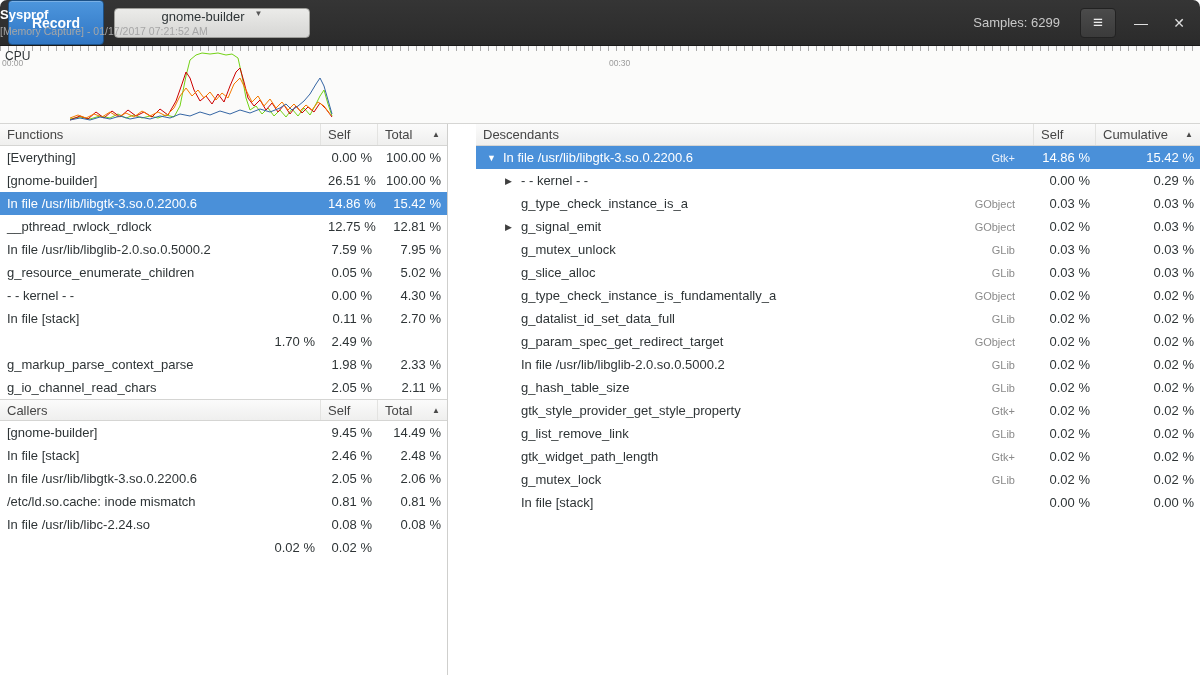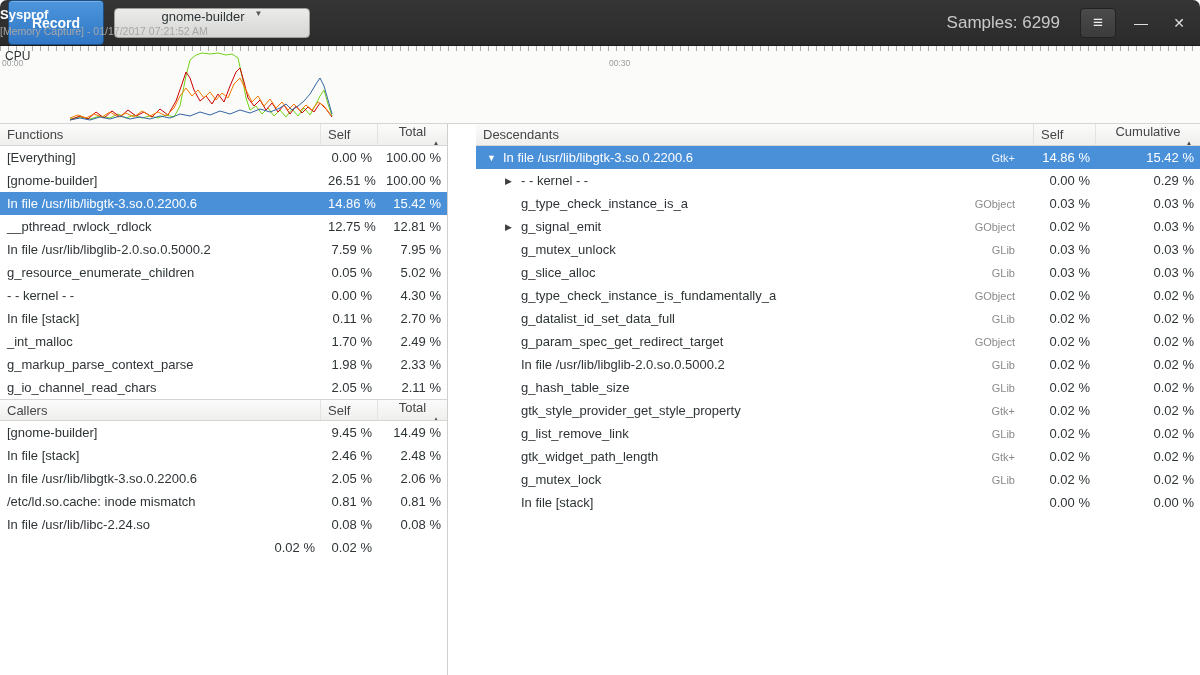--- a/index.html
+++ b/index.html
@@ -15,21 +15,21 @@
     border:1px solid #1c5187; border-radius:4px; color:#fff; font-size:14px; font-weight:bold;
     font-family:inherit; box-shadow:inset 0 1px rgba(255,255,255,.25); }
   .proc-btn { height:30px; width:196px; margin-left:10px; background:linear-gradient(#ebebe9,#d6d6d4);
     border:1px solid #9d9d99; border-radius:4px; color:#2e3436; font-size:13px; font-family:inherit;
     display:flex; align-items:flex-start; justify-content:center; gap:10px; }
   .caret { font-size:8px; color:#565656; }
   .titlebox { position:absolute; left:0; right:0; top:7px; pointer-events:none; }
   .title { color:#ffffff; font-size:13px; font-weight:bold; }
   .subtitle { color:#a6a6a6; font-size:10.5px; margin-top:3px; }
   .hdr-right { margin-left:auto; display:flex; align-items:center; gap:12px; z-index:1; }
-  .samples { color:#c9c9c9; font-size:17px; margin-right:8px; }
+  .samples { color:#c9c9c9; font-size:13px; margin-right:8px; }
   .menu-btn { width:36px; height:30px; background:linear-gradient(#4b4b4b,#3b3b3b);
     border:1px solid #222; border-radius:4px; color:#ececec; font-size:17px; line-height:1;
     font-family:inherit; }
   .win-btn { background:none; border:none; color:#dedede; width:26px; height:26px;
     font-size:14px; font-family:inherit; }
 
   
   .graph { flex:0 0 78px; height:78px; position:relative; background:#fbfbfa;
     border-bottom:1px solid #d6d6d4; }
   .ticks { position:absolute; top:0; left:0; right:0; height:5px;
@@ -45,21 +45,21 @@
     display:flex; flex-direction:column; background:#fff; }
   .right-pane { flex:1; display:flex; flex-direction:column; background:#fff;margin-left:28px; }
 
   .thead { flex:0 0 22px; height:22px; background:linear-gradient(#fbfbfb,#efefee);
     border-bottom:1px solid #d5d5d3; display:grid; font-size:13px; color:#454545; }
   .thead.with-top { border-top:1px solid #d5d5d3; }
   .left-grid { grid-template-columns:1fr 57px 69px; }
   .desc-grid { grid-template-columns:1fr 62px 104px; }
   .th { display:flex; align-items:center; padding:0 7px; border-right:1px solid #e3e3e1;
     overflow:hidden; white-space:nowrap; }
-  .th:last-child { border-right:none;flex-direction:column; }
+  .th:last-child { border-right:none; }
   .sort { margin-left:auto; font-size:8px; color:#4a4a4a; }
 
   .trow { flex:0 0 23px; height:23px; display:grid; align-items:center;
     font-size:13px; color:#2e3436; }
   .trow.selected { background:#4a90d9; color:#fff; }
   .cell { padding:0 7px; white-space:nowrap; overflow:hidden; }
   .cell.num { text-align:right; padding-right:6px; }
   .name-flex { display:flex; align-items:center; overflow:hidden; }
   .spacer { flex:0 0 auto; }
   .expander { flex:0 0 16px; width:16px; text-align:left; font-size:9px; color:#3f3f3f; }
@@ -151,21 +151,20 @@
             <span class="cell">- - kernel - -</span>
             <span class="cell num">0.00 %</span>
             <span class="cell num">4.30 %</span>
           </div>
           <div class="trow left-grid">
             <span class="cell">In file [stack]</span>
             <span class="cell num">0.11 %</span>
             <span class="cell num">2.70 %</span>
           </div>
           <div class="trow left-grid">
-            <span class="cell">_int_malloc</span>
             <span class="cell num">1.70 %</span>
             <span class="cell num">2.49 %</span>
           </div>
           <div class="trow left-grid">
             <span class="cell">g_markup_parse_context_parse</span>
             <span class="cell num">1.98 %</span>
             <span class="cell num">2.33 %</span>
           </div>
           <div class="trow left-grid">
             <span class="cell">g_io_channel_read_chars</span>

